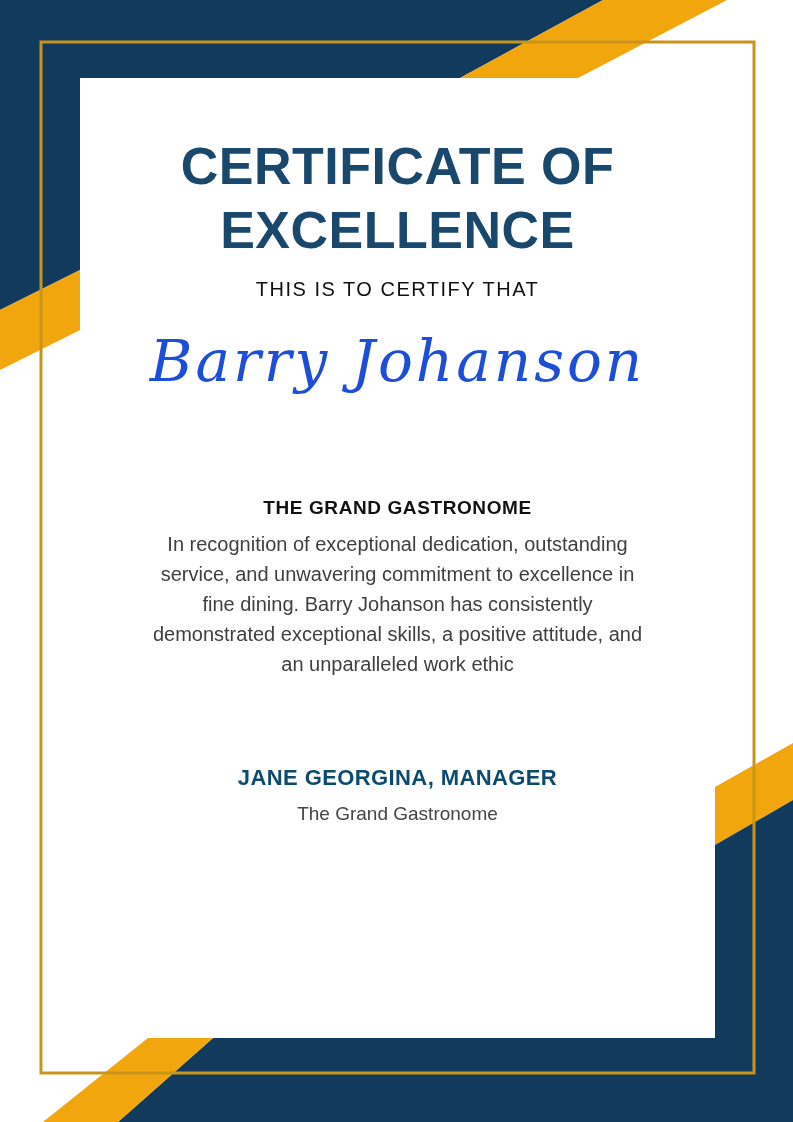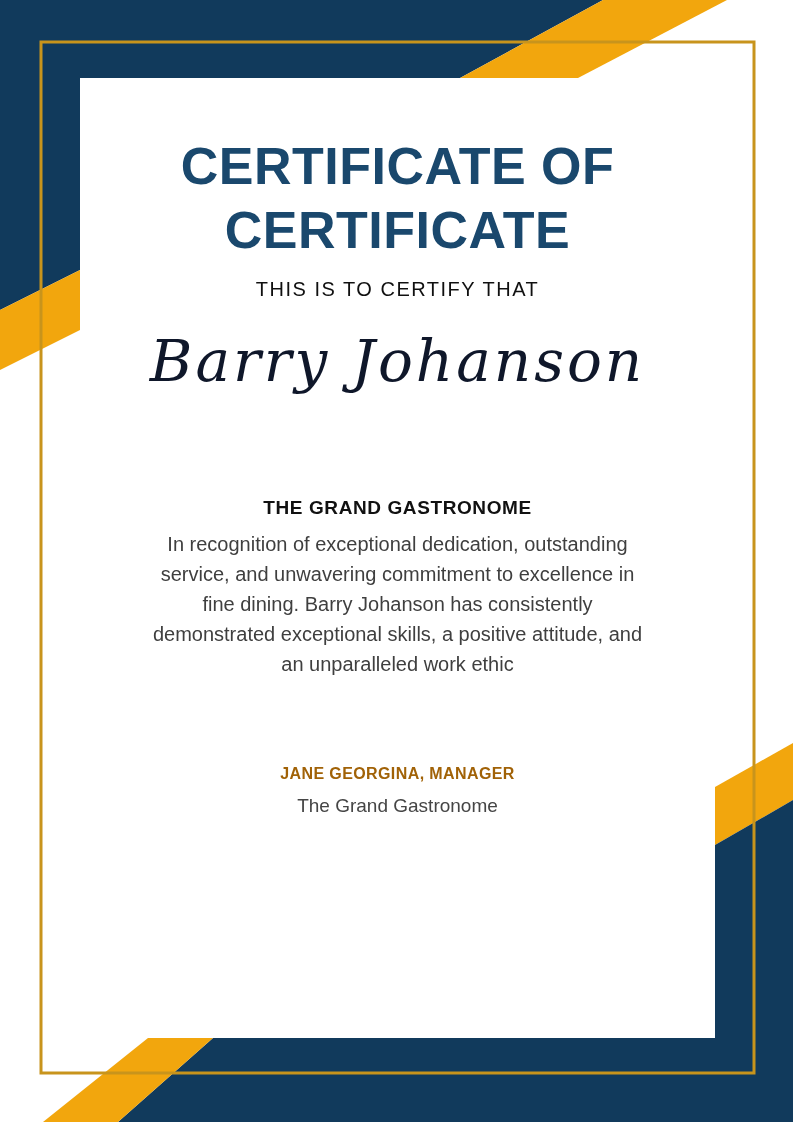--- a/index.html
+++ b/index.html
@@ -17,35 +17,35 @@
   .title{
     margin-top:12px;text-align:center;color:#1A486D;font-weight:bold;
     font-size:52px;line-height:64px;letter-spacing:0.5px;white-space:nowrap;
     font-family:"Liberation Sans",sans-serif;
   }
   .certify{
     margin-top:16px;color:#101010;font-weight:normal;font-size:20px;
     letter-spacing:1.5px;white-space:nowrap;
   }
   .name{
-    margin-top:24px;color:#0f172a;font-family:"DejaVu Serif",serif;
+    margin-top:24px;color:#1d4ed8;font-family:"DejaVu Serif",serif;
     font-style:italic;font-size:58px;line-height:72px;letter-spacing:3px;
     white-space:nowrap;
   }
   .name-line{margin-top:26px;width:490px;height:2px;background:#555555;}
   .org-heading{
     margin-top:74px;color:#111111;font-weight:bold;font-size:19px;
     letter-spacing:0.6px;white-space:nowrap;
   }
   .body-text{
     margin-top:10px;width:505px;color:#3F3F3F;font-size:20px;line-height:30px;
     text-align:center;
   }
   .sig-line{margin-top:70px;width:241px;height:2px;background:#757575;}
-  .sig-name{margin-top:16px;color:#a16207;font-weight:bold;font-size:16px;letter-spacing:0.4px;}
+  .sig-name{margin-top:16px;color:#0c4a6e;font-weight:bold;font-size:22px;letter-spacing:0.4px;}
   .sig-org{margin-top:12px;color:#454545;font-size:19px;}
 </style>
 </head>
 <body>
 
 <svg class="bg" viewBox="0 0 793 1122" aria-hidden="true">
   <polygon points="0,0 603,0 460,78 80,78 80,270 0,310" fill="#113A5C"></polygon>
   <polygon points="603,0 727,0 578,78 460,78" fill="#F2A60D"></polygon>
   <polygon points="0,310 80,270 80,330 0,370" fill="#F2A60D"></polygon>
   <polygon points="715,787 793,743 793,800 715,845" fill="#F2A60D"></polygon>
@@ -59,21 +59,21 @@
   <svg class="badge" viewBox="0 0 120 152" aria-hidden="true">
     <polygon points="37,94 62,102 53,151 43,136 30,147" fill="#F2A60D"></polygon>
     <polygon points="83,94 58,102 67,151 77,136 90,147" fill="#F2A60D"></polygon>
     <polygon id="badge-burst" points="60.00,3.00 67.67,11.60 77.61,5.79 82.25,16.34 93.50,13.89 94.65,25.35 106.11,26.50 103.66,37.75 114.21,42.39 108.40,52.33 117.00,60.00 108.40,67.67 114.21,77.61 103.66,82.25 106.11,93.50 94.65,94.65 93.50,106.11 82.25,103.66 77.61,114.21 67.67,108.40 60.00,117.00 52.33,108.40 42.39,114.21 37.75,103.66 26.50,106.11 25.35,94.65 13.89,93.50 16.34,82.25 5.79,77.61 11.60,67.67 3.00,60.00 11.60,52.33 5.79,42.39 16.34,37.75 13.89,26.50 25.35,25.35 26.50,13.89 37.75,16.34 42.39,5.79 52.33,11.60" fill="#F2A60D"></polygon>
     <polygon id="badge-ring" points="60.00,10.00 66.73,17.53 75.45,12.45 79.52,21.69 89.39,19.55 90.41,29.59 100.45,30.61 98.31,40.48 107.55,44.55 102.47,53.27 110.00,60.00 102.47,66.73 107.55,75.45 98.31,79.52 100.45,89.39 90.41,90.41 89.39,100.45 79.52,98.31 75.45,107.55 66.73,102.47 60.00,110.00 53.27,102.47 44.55,107.55 40.48,98.31 30.61,100.45 29.59,90.41 19.55,89.39 21.69,79.52 12.45,75.45 17.53,66.73 10.00,60.00 17.53,53.27 12.45,44.55 21.69,40.48 19.55,30.61 29.59,29.59 30.61,19.55 40.48,21.69 44.55,12.45 53.27,17.53" fill="none" stroke="#ffffff" stroke-width="1.5"></polygon>
     <polygon id="badge-star" points="60.00,32.00 66.47,50.10 85.68,50.66 70.46,62.40 75.87,80.84 60.00,70.00 44.13,80.84 49.54,62.40 34.32,50.66 53.53,50.10" fill="#ffffff"></polygon>
   </svg>
 
   <div class="title">
     <div>CERTIFICATE OF</div>
-    <div>CERTIFICATE</div>
+    <div>EXCELLENCE</div>
   </div>
 
   <div class="certify">THIS IS TO CERTIFY THAT</div>
 
   <div class="name">Barry Johanson</div>
 
   <div class="name-line"></div>
 
   <div class="org-heading">THE GRAND GASTRONOME</div>
 

